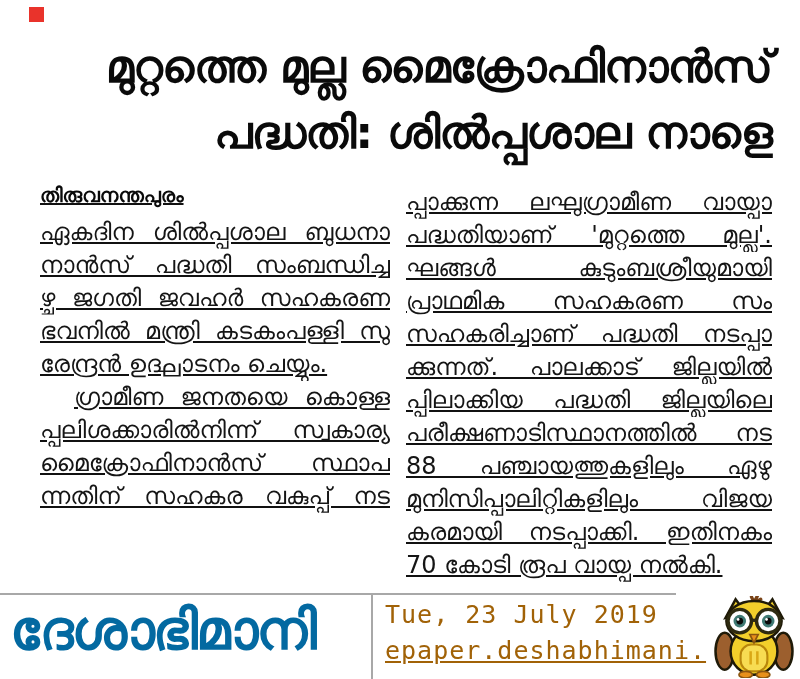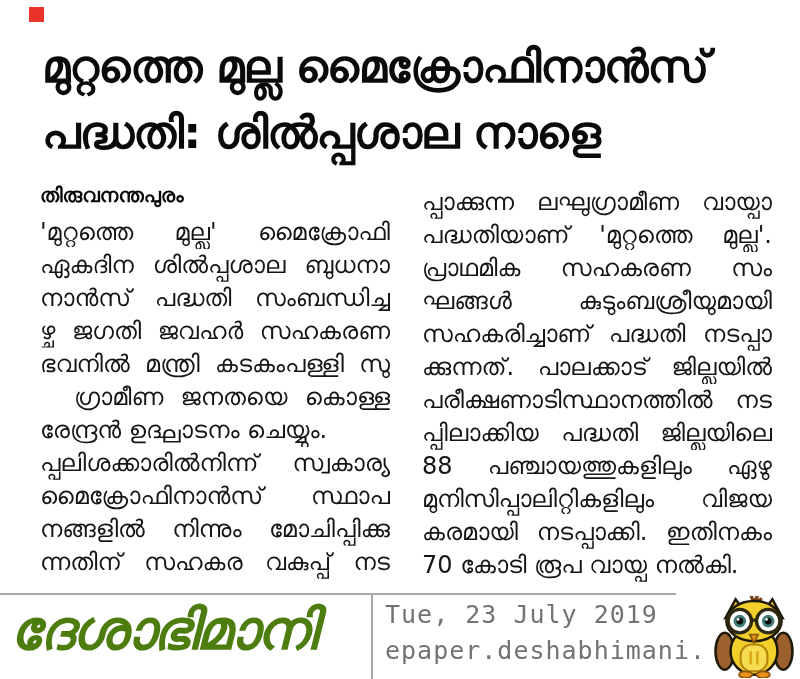--- a/index.html
+++ b/index.html
@@ -11,95 +11,93 @@
   .page{position:absolute;inset:0;background:#ffffff;}
 
   
   .red-mark{position:absolute;left:29px;top:7px;width:15px;height:15px;background:#e9332b;}
 
   
   .headline{
     position:absolute;left:42px;top:34px;width:730px;margin:0;
     font-size:45px;font-weight:bold;line-height:66px;letter-spacing:-1px;color:#0a0a0a;
   }
-  .headline .hl-line{display:block;white-space:nowrap;}
+  .headline .hl-line{display:block;white-space:nowrap;text-align:right;}
 
   
   .article{
     position:absolute;left:40px;top:182px;width:732px;height:400px;
-    display:flex;gap:32px;
+    display:flex;gap:16px;text-decoration:underline;
   }
   .col{flex:1;min-width:0;}
   .col-left{max-width:350px;}
   .dateline{
     font-size:20px;font-weight:bold;line-height:26px;margin-bottom:8px;color:#0a0a0a;
   }
   .line{
     font-size:24px;line-height:33px;color:#151515;
     text-align:justify;text-align-last:justify;white-space:nowrap;overflow:hidden;
   }
   .line.end{text-align-last:left;}
   .line.indent{padding-left:34px;}
   .col-right{padding-top:4px;}
 
   
   .footer-rule{position:absolute;left:0;top:593px;width:676px;height:2px;background:#a8a8a8;}
   .footer-divider{position:absolute;left:371px;top:595px;width:2px;height:84px;background:#a8a8a8;}
   .footer-logo{
     position:absolute;left:10px;top:598px;width:355px;
-    font-size:55px;font-weight:bold;letter-spacing:-2px;color:#4d7c0f;white-space:nowrap;font-style:italic;
+    font-size:55px;font-weight:bold;letter-spacing:-2px;color:#0369a1;white-space:nowrap;
   }
   .footer-date,.footer-url{
     position:absolute;left:385px;
     font-family:"DejaVu Sans Mono","Liberation Mono",monospace;
-    font-size:25px;color:#737373;letter-spacing:1px;white-space:nowrap;
+    font-size:25px;color:#a16207;letter-spacing:1px;white-space:nowrap;
   }
   .footer-date{top:600px;}
-  .footer-url{top:636px;}
+  .footer-url{top:636px;text-decoration:underline;}
   .owl{position:absolute;left:712px;top:596px;width:84px;height:82px;}
 </style>
 </head>
 <body>
 
 <div class="page">
 
   <div class="red-mark"></div>
 
   <h1 class="headline" id="headline">
       <span class="hl-line">മുറ്റത്തെ മുല്ല മൈക്രോഫിനാൻസ്</span>
       <span class="hl-line">പദ്ധതി: ശിൽപ്പശാല നാളെ</span>
     </h1>
 
   <div class="article">
     <div class="col col-left">
       <div class="dateline">തിരുവനന്തപുരം</div>
       <div id="left-lines">
-          <div class="line">'മുറ്റത്തെ മുല്ല' മൈക്രോഫി</div>
           <div class="line">ഏകദിന ശിൽപ്പശാല ബുധനാ</div>
           <div class="line">നാൻസ് പദ്ധതി സംബന്ധിച്ച</div>
           <div class="line">ഴ്ച ജഗതി ജവഹർ സഹകരണ</div>
           <div class="line">ഭവനിൽ മന്ത്രി കടകംപള്ളി സു</div>
+          <div class="line end">രേന്ദ്രൻ ഉദ്ഘാടനം ചെയ്യും.</div>
           <div class="line indent">ഗ്രാമീണ ജനതയെ കൊള്ള</div>
-          <div class="line end">രേന്ദ്രൻ ഉദ്ഘാടനം ചെയ്യും.</div>
           <div class="line">പ്പലിശക്കാരിൽനിന്ന് സ്വകാര്യ</div>
           <div class="line">മൈക്രോഫിനാൻസ് സ്ഥാപ</div>
-          <div class="line">നങ്ങളിൽ നിന്നും മോചിപ്പിക്കു</div>
           <div class="line">ന്നതിന് സഹകര വകുപ്പ് നട</div>
         </div>
     </div>
     <div class="col col-right">
       <div id="right-lines">
           <div class="line">പ്പാക്കുന്ന ലഘുഗ്രാമീണ വായ്പാ</div>
           <div class="line">പദ്ധതിയാണ് 'മുറ്റത്തെ മുല്ല'.</div>
+          <div class="line">ഘങ്ങൾ കുടുംബശ്രീയുമായി</div>
           <div class="line">പ്രാഥമിക സഹകരണ സം</div>
-          <div class="line">ഘങ്ങൾ കുടുംബശ്രീയുമായി</div>
           <div class="line">സഹകരിച്ചാണ് പദ്ധതി നടപ്പാ</div>
           <div class="line">ക്കുന്നത്. പാലക്കാട് ജില്ലയിൽ</div>
+          <div class="line">പ്പിലാക്കിയ പദ്ധതി ജില്ലയിലെ</div>
           <div class="line">പരീക്ഷണാടിസ്ഥാനത്തിൽ നട</div>
-          <div class="line">പ്പിലാക്കിയ പദ്ധതി ജില്ലയിലെ</div>
           <div class="line">88 പഞ്ചായത്തുകളിലും ഏഴു</div>
           <div class="line">മുനിസിപ്പാലിറ്റികളിലും വിജയ</div>
           <div class="line">കരമായി നടപ്പാക്കി. ഇതിനകം</div>
           <div class="line end">70 കോടി രൂപ വായ്പ നൽകി.</div>
         </div>
     </div>
   </div>
 
   <div class="footer-rule"></div>
   <div class="footer-divider"></div>

